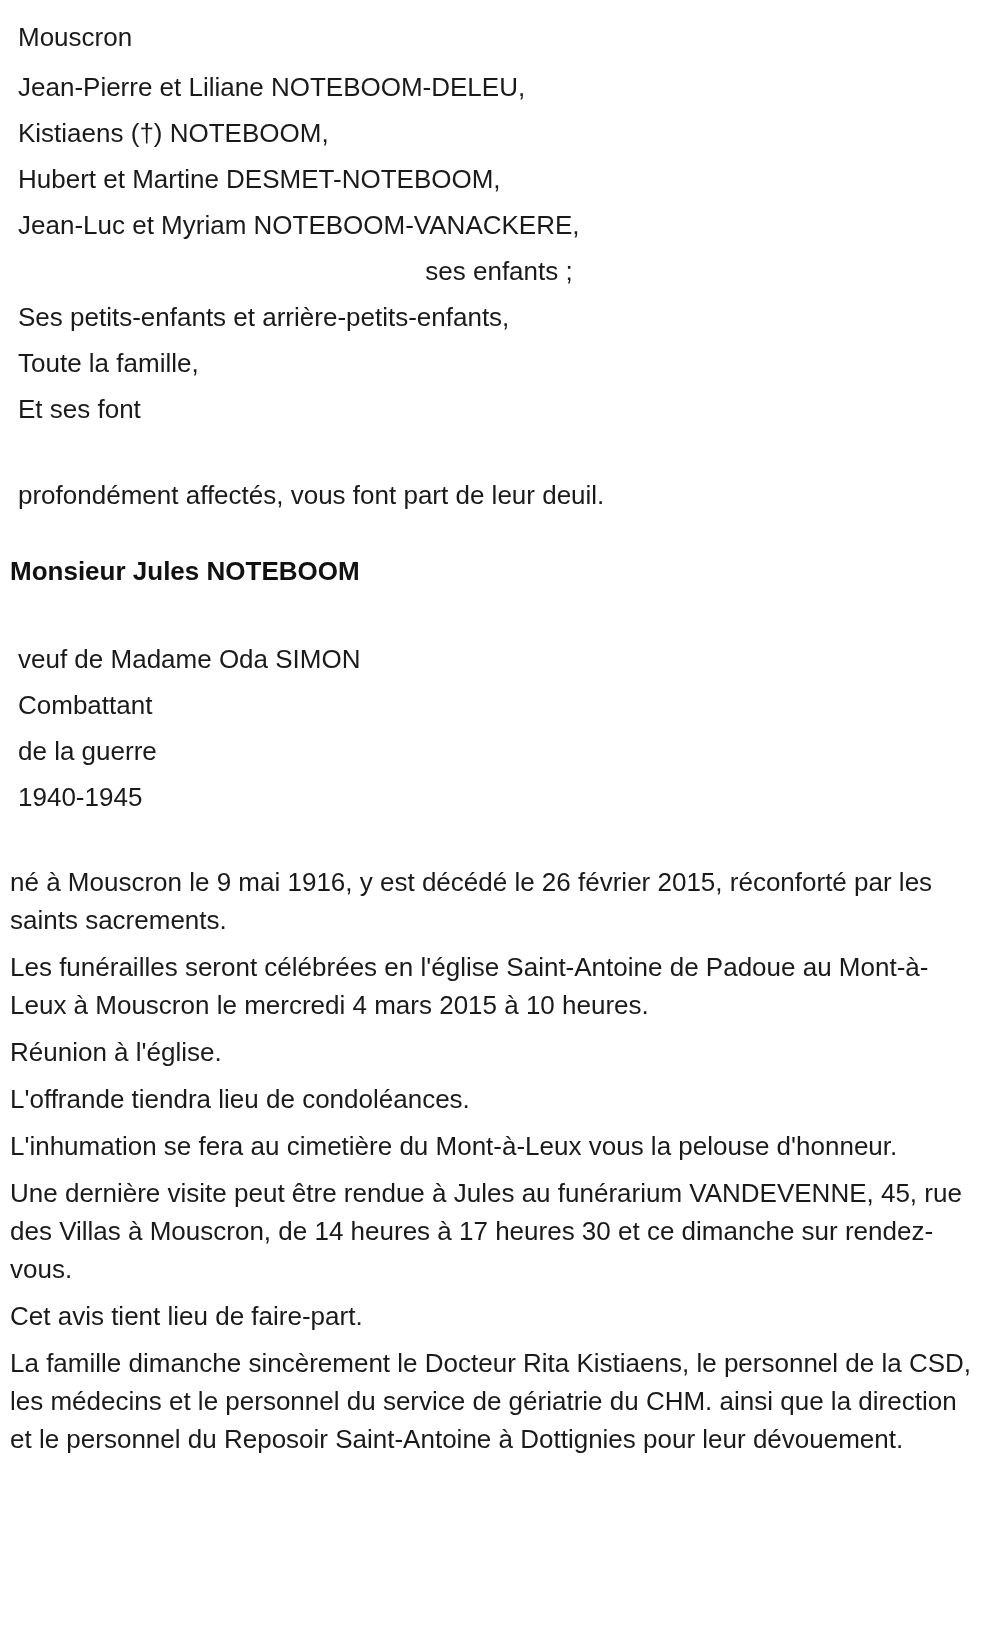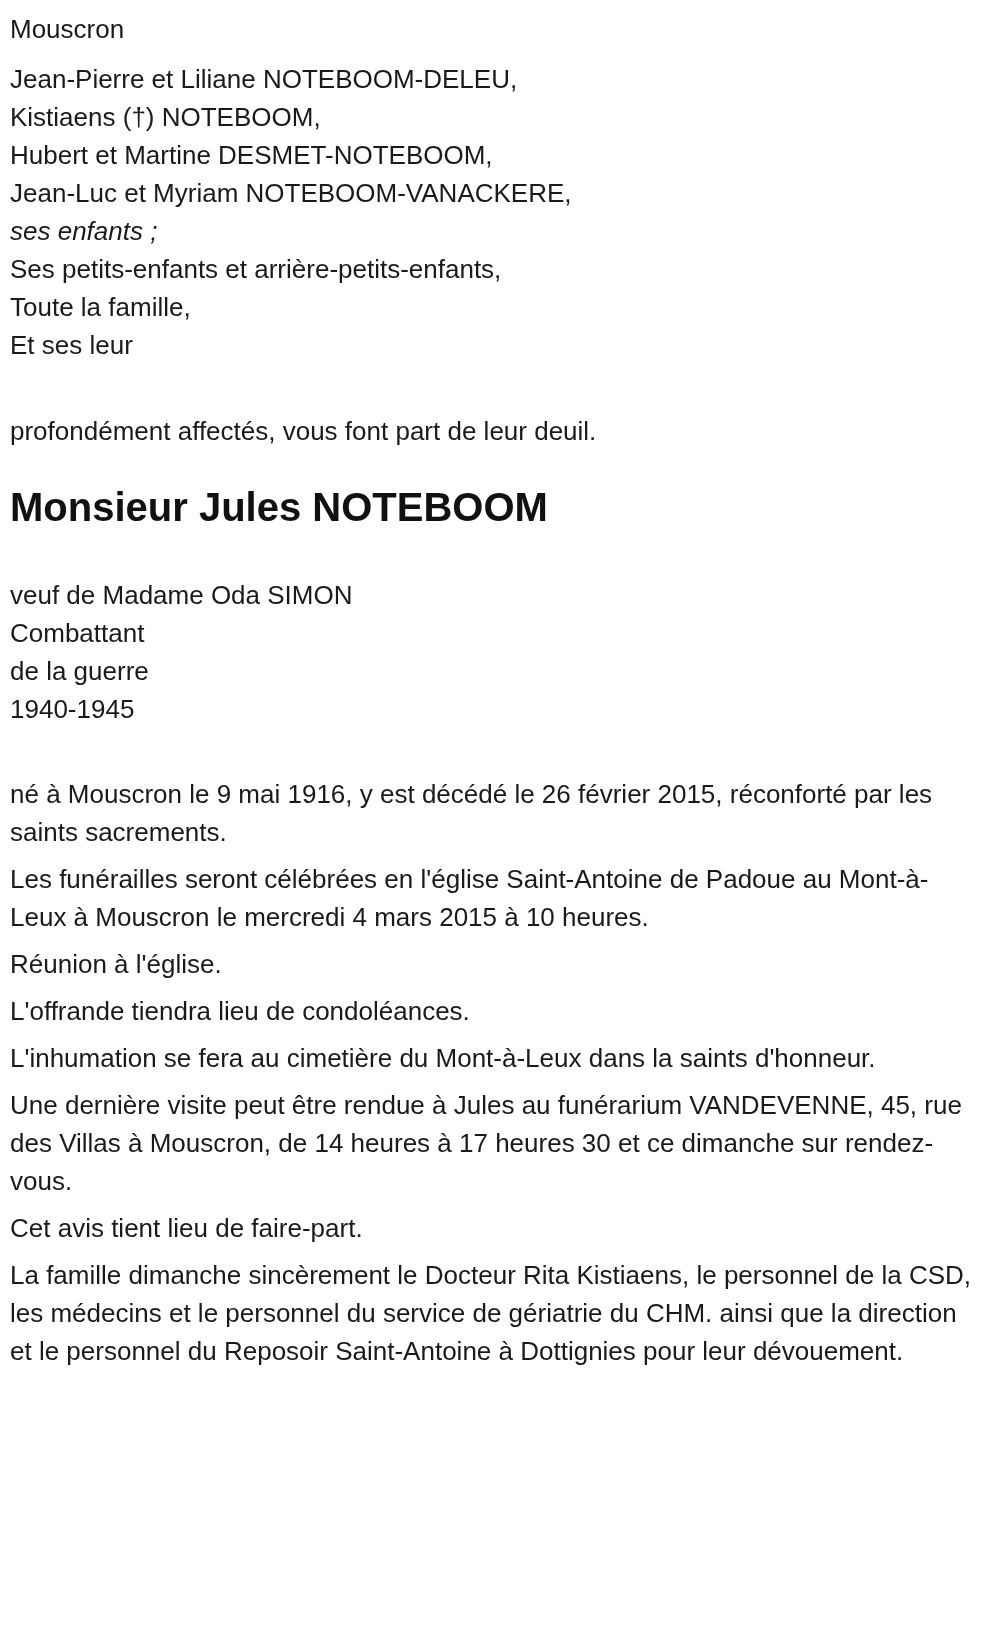--- a/index.html
+++ b/index.html
@@ -13,30 +13,29 @@
     height: 1648px;
     box-sizing: border-box;
     padding: 10px 12px 0 10px;
     overflow: hidden;
     background: #ffffff;
     color: #1a1a1a;
     font-family: "Liberation Sans", "DejaVu Sans", sans-serif;
     font-size: 26px;
     line-height: 38px;
   }
-  p { margin: 0; }
+  p { margin: 8px; }
   .city { margin-bottom: 12px; }
   .names-block { margin-top: 12px; }
   .tag-line {
-    text-align: left;
-    font-style: italic;
+    text-align: center;
   }
   .grief { margin-top: 48px; }
   h1.deceased-name {
-    font-size: 40px;
+    font-size: 26px;
     line-height: 46px;
     font-weight: 700;
     color: #111111;
     margin: 34px 0 46px 0;
   }
   .para { margin: 0 16px 9px 0; }
   .gap-top { margin-top: 47px; }
 </style>
 </head>
 <body>
@@ -46,37 +45,37 @@
   <p class="city">Mouscron</p>
 
   <div class="names-block">
     <p>Jean-Pierre et Liliane NOTEBOOM-DELEU,</p>
     <p>Kistiaens (†) NOTEBOOM,</p>
     <p>Hubert et Martine DESMET-NOTEBOOM,</p>
     <p>Jean-Luc et Myriam NOTEBOOM-VANACKERE,</p>
     <p class="tag-line">ses enfants ;</p>
     <p>Ses petits-enfants et arrière-petits-enfants,</p>
     <p>Toute la famille,</p>
-    <p>Et ses leur</p>
+    <p>Et ses font</p>
   </div>
 
   <p class="grief">profondément affectés, vous font part de leur deuil.</p>
 
   <h1 class="deceased-name">Monsieur Jules NOTEBOOM</h1>
 
   <div>
     <p>veuf de Madame Oda SIMON</p>
     <p>Combattant</p>
     <p>de la guerre</p>
     <p>1940-1945</p>
   </div>
 
   <p class="para gap-top">né à Mouscron le 9 mai 1916, y est décédé le 26 février 2015, réconforté par les saints sacrements.</p>
   <p class="para">Les funérailles seront célébrées en l'église Saint-Antoine de Padoue au Mont-à-Leux à Mouscron le mercredi 4 mars 2015 à 10 heures.</p>
   <p class="para">Réunion à l'église.</p>
   <p class="para">L'offrande tiendra lieu de condoléances.</p>
-  <p class="para">L'inhumation se fera au cimetière du Mont-à-Leux dans la saints d'honneur.</p>
+  <p class="para">L'inhumation se fera au cimetière du Mont-à-Leux vous la pelouse d'honneur.</p>
   <p class="para">Une dernière visite peut être rendue à Jules au funérarium VANDEVENNE, 45, rue des Villas à Mouscron, de 14 heures à 17 heures 30 et ce dimanche sur rendez-vous.</p>
   <p class="para">Cet avis tient lieu de faire-part.</p>
   <p class="para">La famille dimanche sincèrement le Docteur Rita Kistiaens, le personnel de la CSD, les médecins et le personnel du service de gériatrie du CHM. ainsi que la direction et le personnel du Reposoir Saint-Antoine à Dottignies pour leur dévouement.</p>
 
 
 </div>
 
 </body></html>

